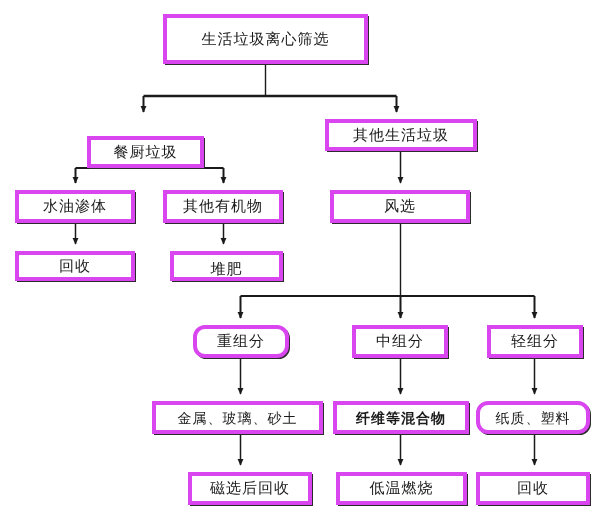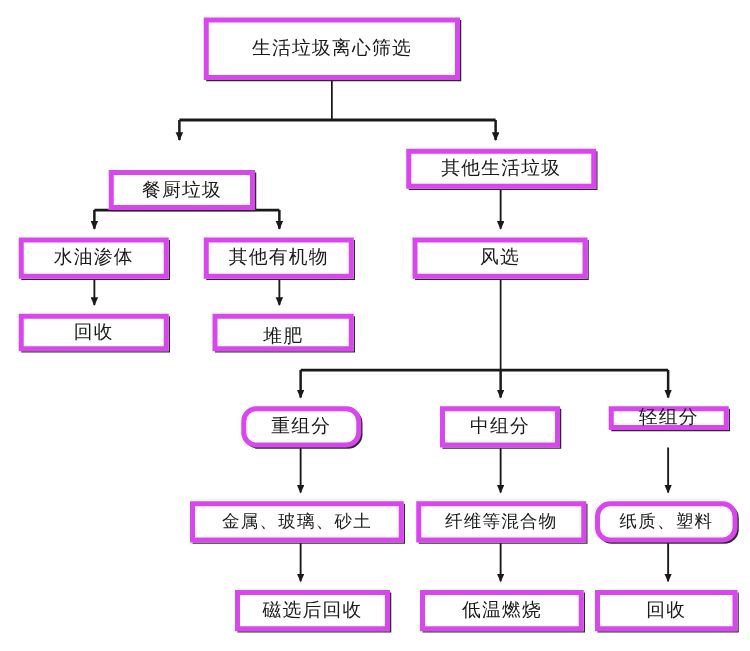--- a/index.html
+++ b/index.html
@@ -151,29 +151,29 @@
   </div>
 
   <div class="node" style="left:193px; top:325px; width:96px; height:33px;border-radius:12px;">
     <span class="node-label fs-15">重组分</span>
   </div>
 
   <div class="node" style="left:352px; top:325px; width:96px; height:33px;">
     <span class="node-label fs-15">中组分</span>
   </div>
 
-  <div class="node" style="left:487px; top:325px; width:96px; height:19px;">
+  <div class="node" style="left:487px; top:325px; width:96px; height:33px;">
     <span class="node-label fs-15">轻组分</span>
   </div>
 
   <div class="node" style="left:152px; top:401px; width:171px; height:33px;align-items:center;">
     <span class="node-label fs-14">金属、玻璃、砂土</span>
   </div>
 
-  <div class="node" style="left:333px; top:401px; width:136px; height:33px;">
+  <div class="node" style="left:333px; top:401px; width:136px; height:33px;font-weight:bold;">
     <span class="node-label fs-14">纤维等混合物</span>
   </div>
 
   <div class="node" style="left:476px; top:401px; width:114px; height:33px;border-radius:12px;">
     <span class="node-label fs-14">纸质、塑料</span>
   </div>
 
   <div class="node" style="left:188px; top:472px; width:124px; height:33px;">
     <span class="node-label fs-15">磁选后回收</span>
   </div>

